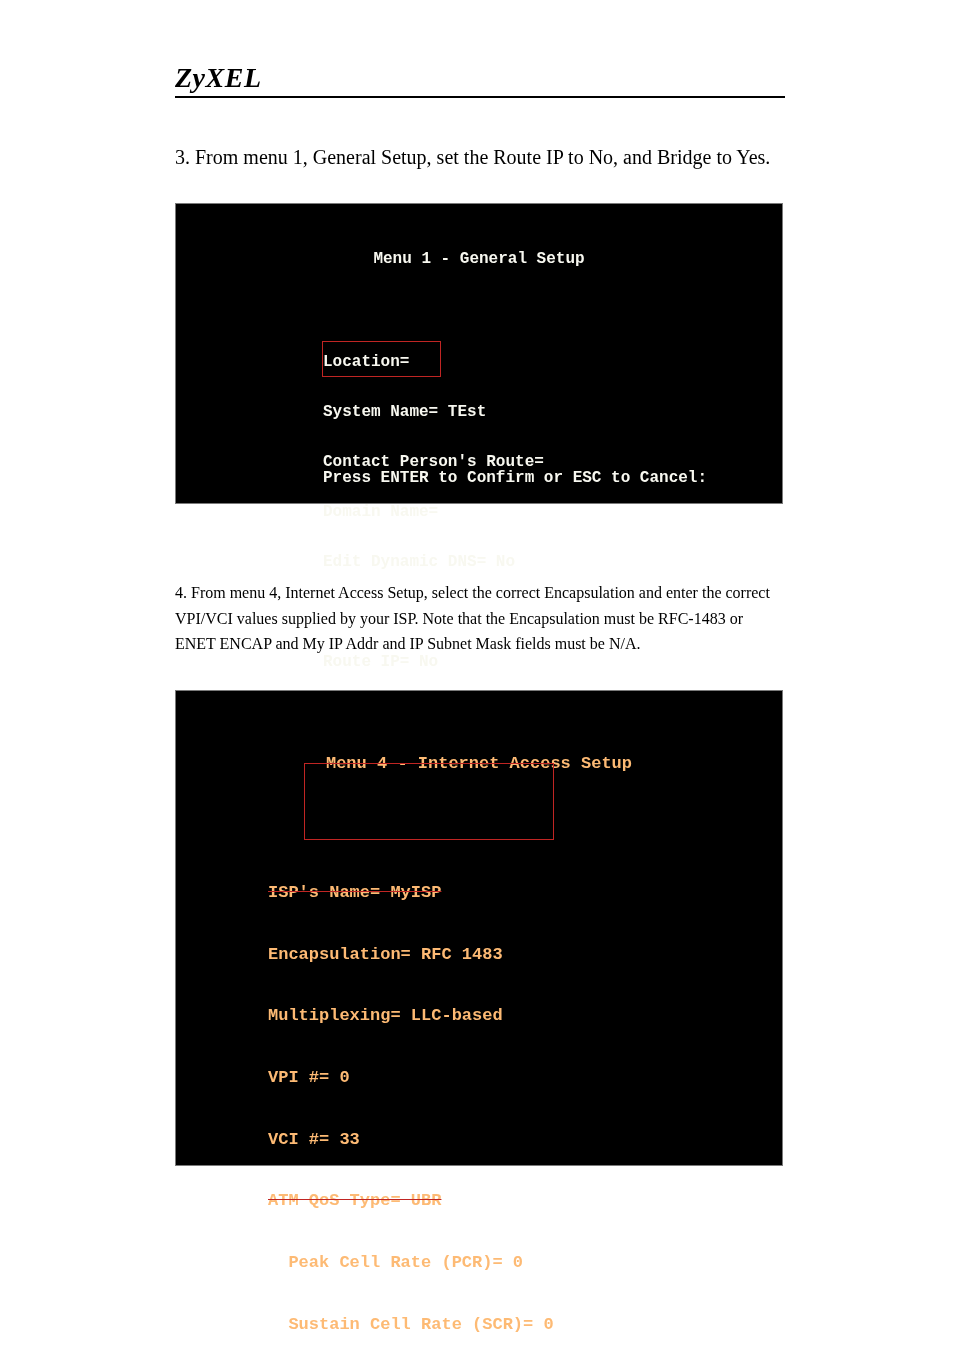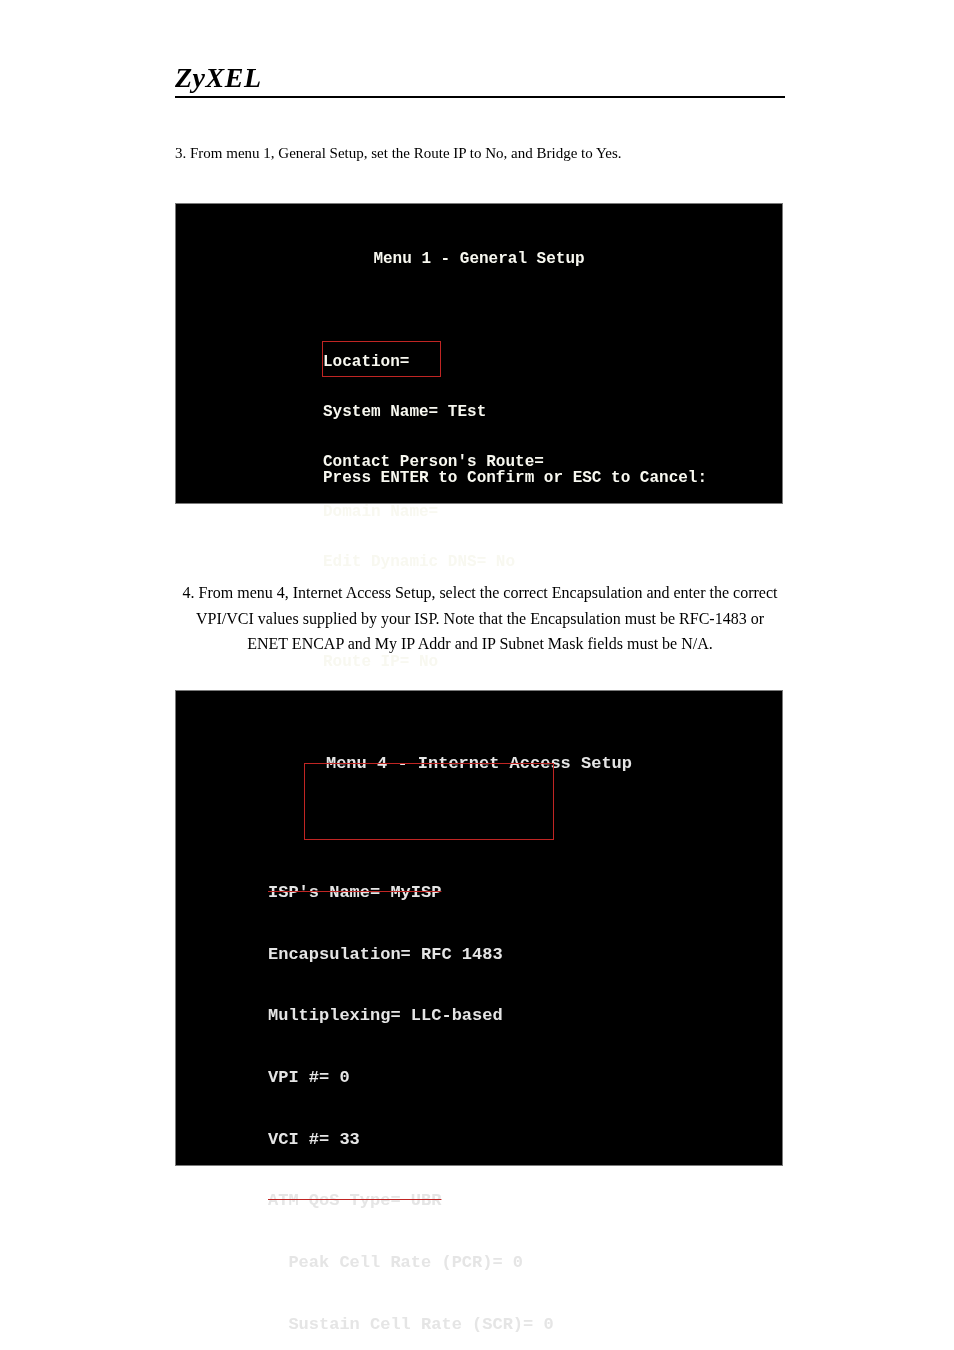--- a/index.html
+++ b/index.html
@@ -31,21 +31,21 @@
     left: 175px;
     top: 96px;
     width: 610px;
     height: 2px;
     background: #000;
   }
   .text1 {
     position: absolute;
     left: 175px;
     top: 142px;
-    font-size: 15px;
+    font-size: 20px;
     line-height: 1.5;
     width: 610px;
   }
   .term1 {
     position: absolute;
     left: 175px;
     top: 203px;
     width: 608px;
     height: 301px;
     background: #000000;
@@ -88,34 +88,33 @@
     right: 0;
     padding-left: 147px;
   }
   .text2 {
     position: absolute;
     left: 175px;
     top: 580px;
     font-size: 16px;
     line-height: 1.6;
     width: 610px;
-    text-align: center;
   }
   .term2 {
     position: absolute;
     left: 175px;
     top: 690px;
     width: 608px;
     height: 476px;
     background: #000000;
     border: 1px solid #7a7a7a;
     font-family: "Courier New", Courier, monospace;
     font-size: 17px;
     font-weight: bold;
-    color: #e5e5e5;
+    color: #fdba74;
     line-height: 1.21;
     padding-top: 22px;
     box-sizing: border-box;
     white-space: pre;
   }
   .term2 .center {
     text-align: center;
     display: block;
   }
   .term2 .block2 {

